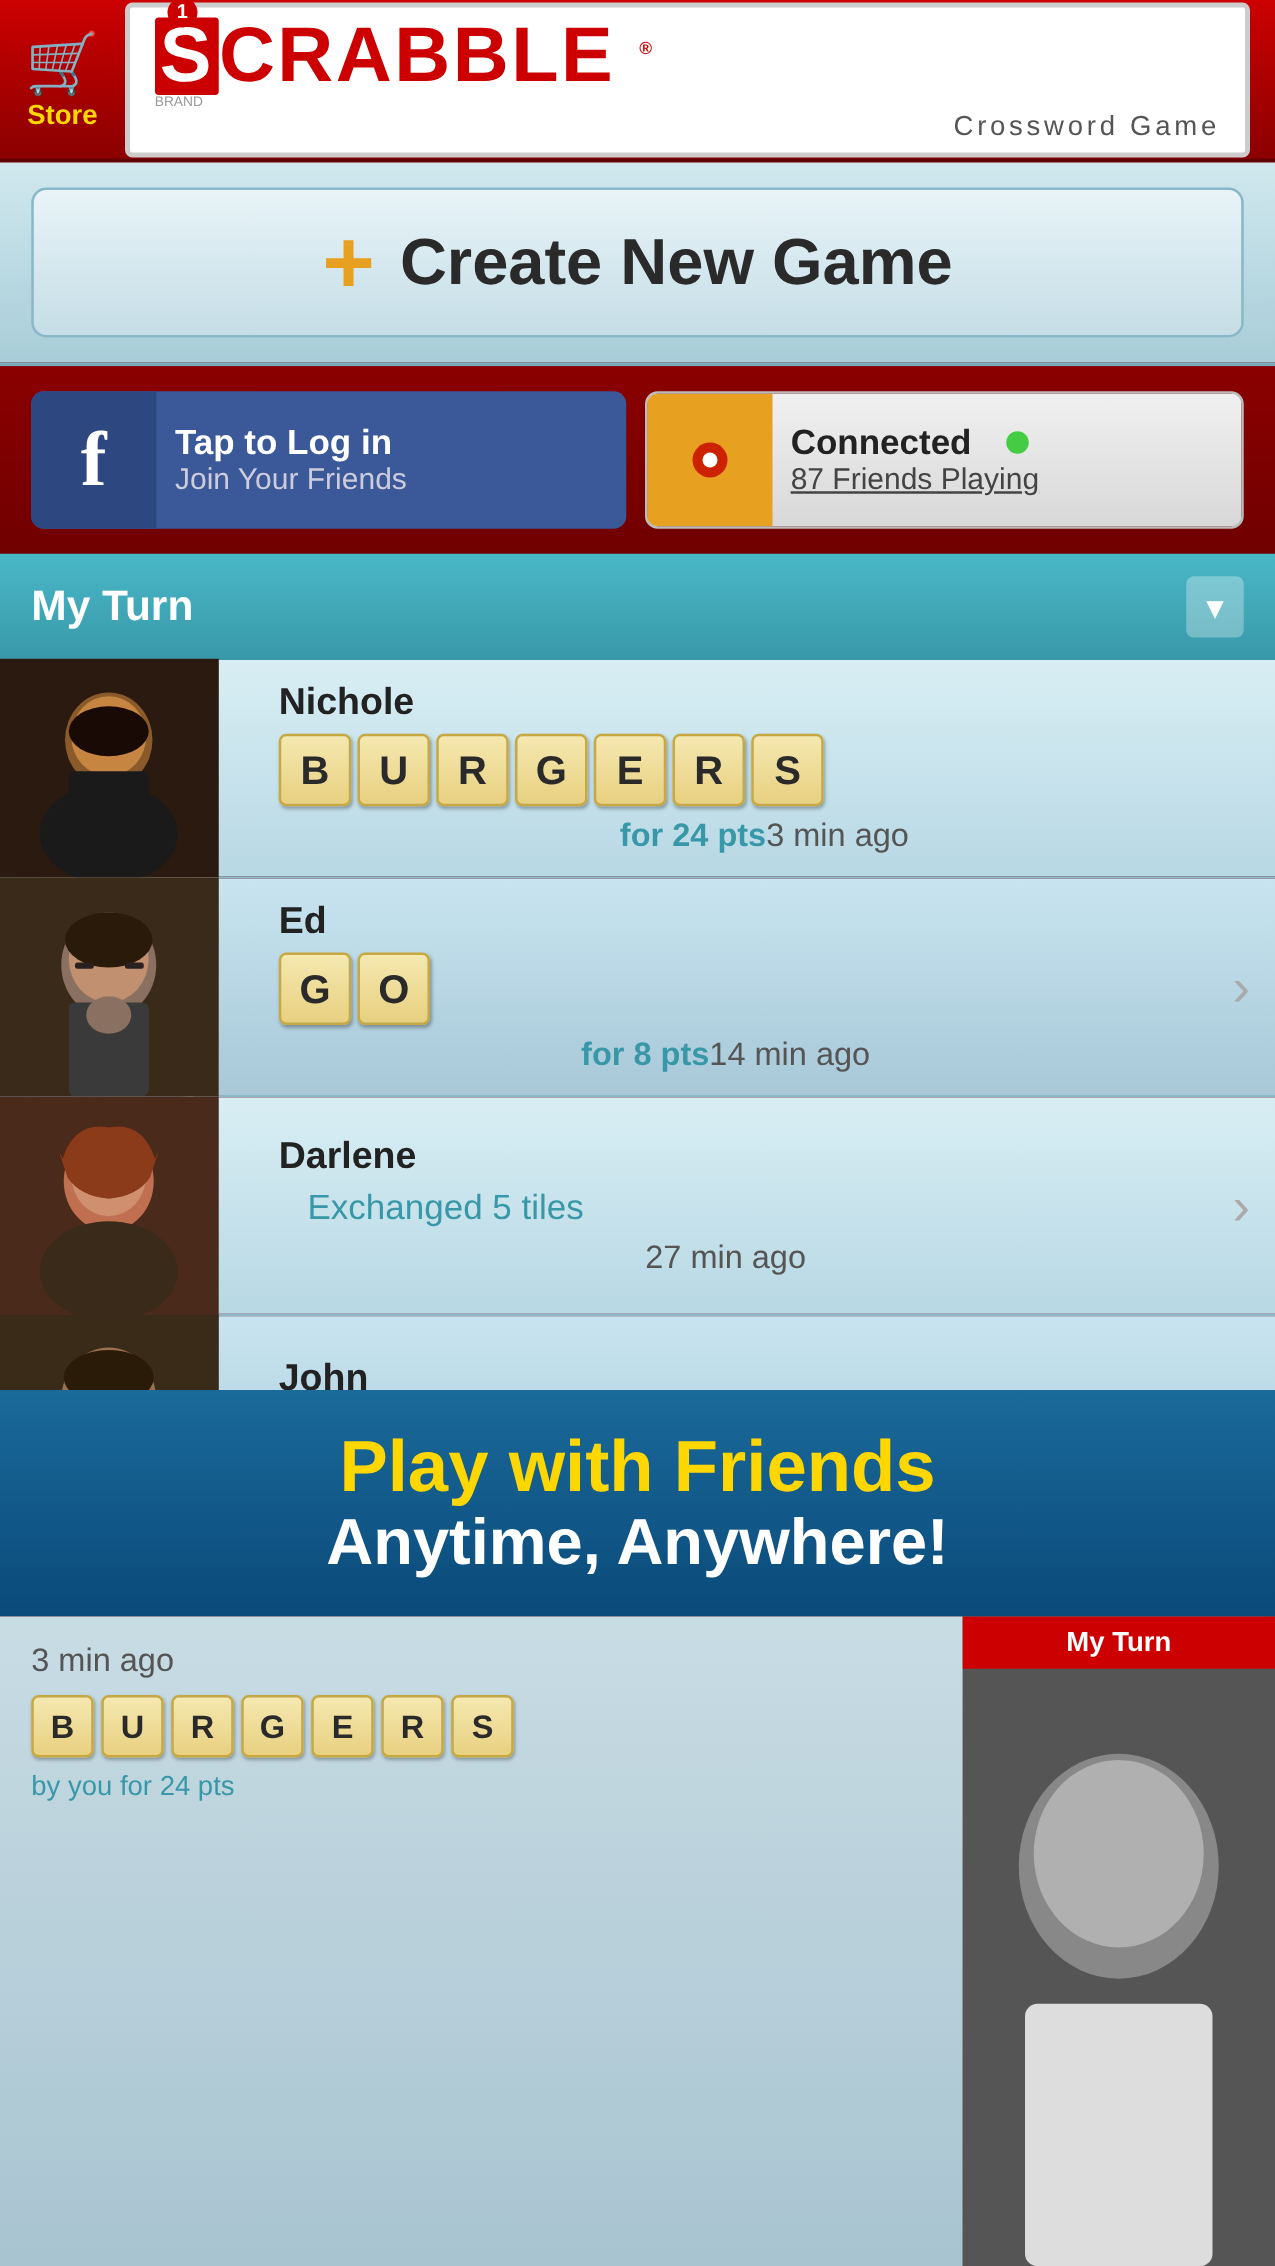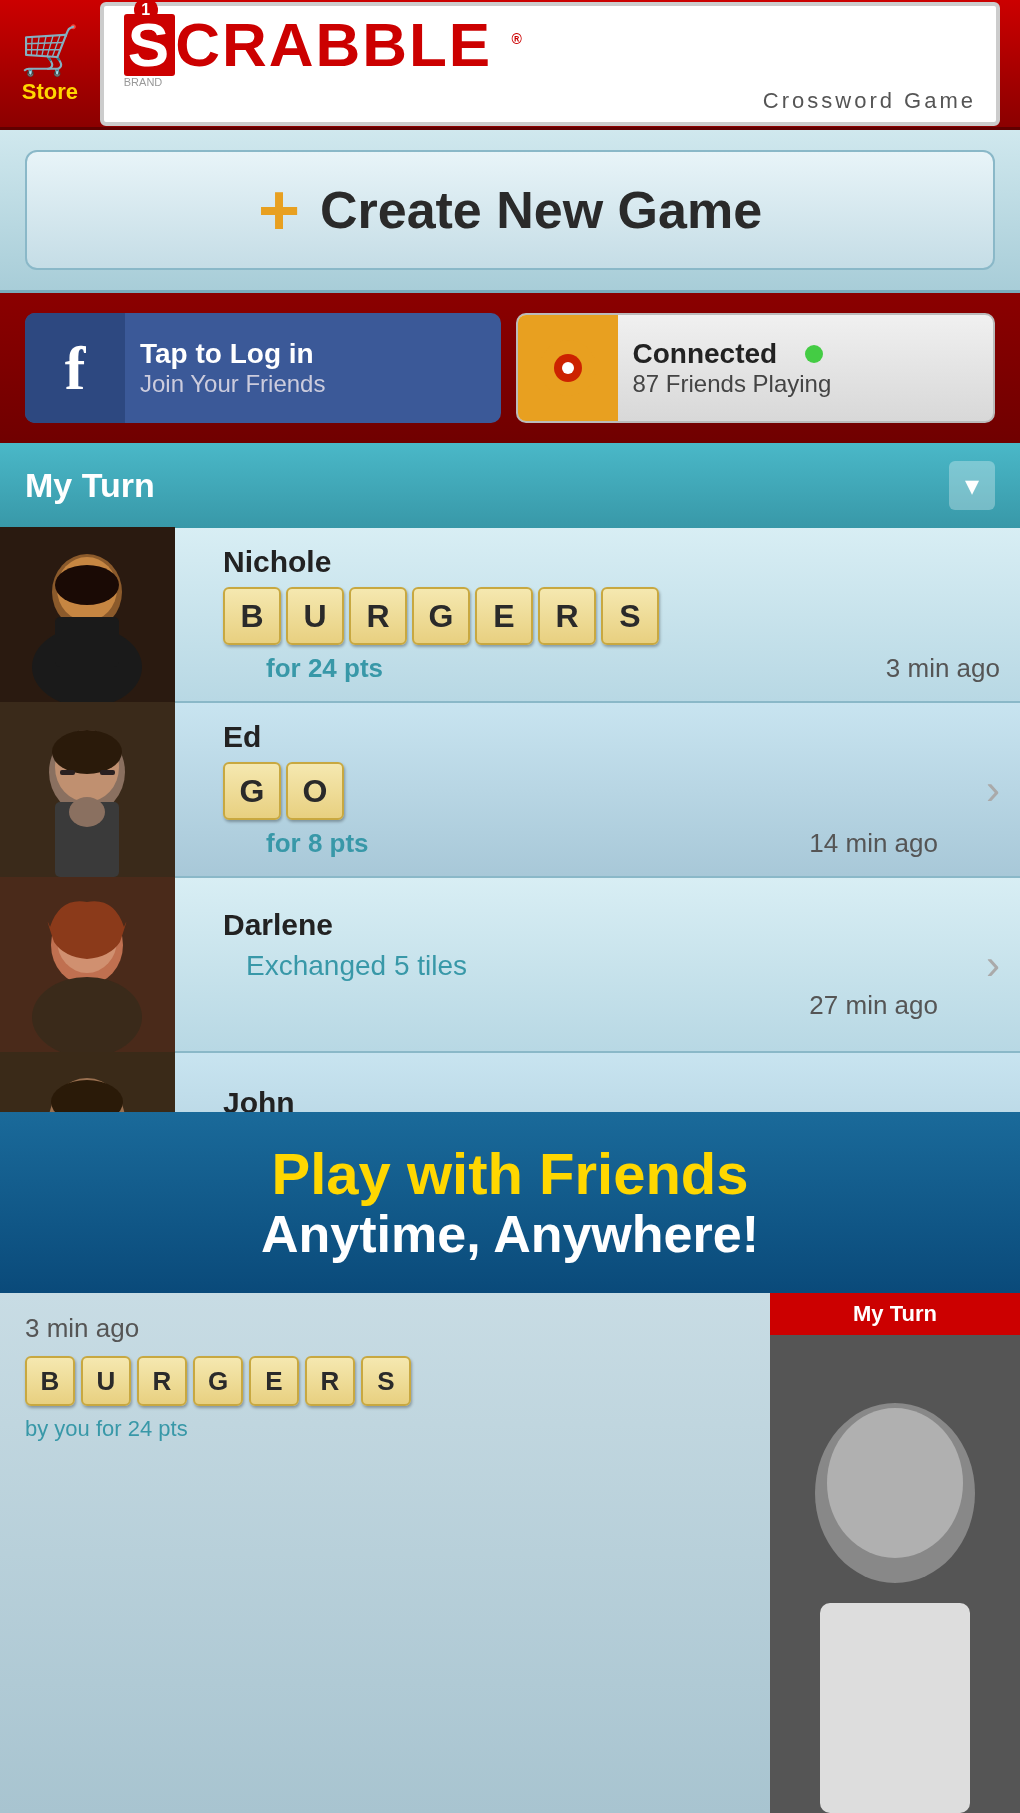--- a/index.html
+++ b/index.html
@@ -207,20 +207,21 @@
     }
     .green-dot {
       width: 18px;
       height: 18px;
       border-radius: 50%;
       background: #44cc44;
     }
     .connected-text .sub-text {
       font-size: 24px;
       color: #444;
+      text-decoration: underline;
     }
 
     
     .my-turn-header {
       background: linear-gradient(180deg, #4ab8c8 0%, #3898a8 100%);
       padding: 18px 25px;
       display: flex;
       align-items: center;
       justify-content: space-between;
     }
@@ -292,23 +293,22 @@
       color: #2a2a2a;
       box-shadow: 1px 2px 3px rgba(0,0,0,0.3);
     }
     .tile.small {
       width: 50px;
       height: 50px;
       font-size: 26px;
     }
     .game-info {
       display: flex;
-      justify-content: space-between;
-      align-items: center;
-      margin-left: 43px;
+      justify-content: center;
+      align-items: center;
     }
     .pts-text {
       font-size: 26px;
       color: #3898a8;
       font-weight: bold;
     }
     .time-text {
       font-size: 26px;
       color: #555;
     }

